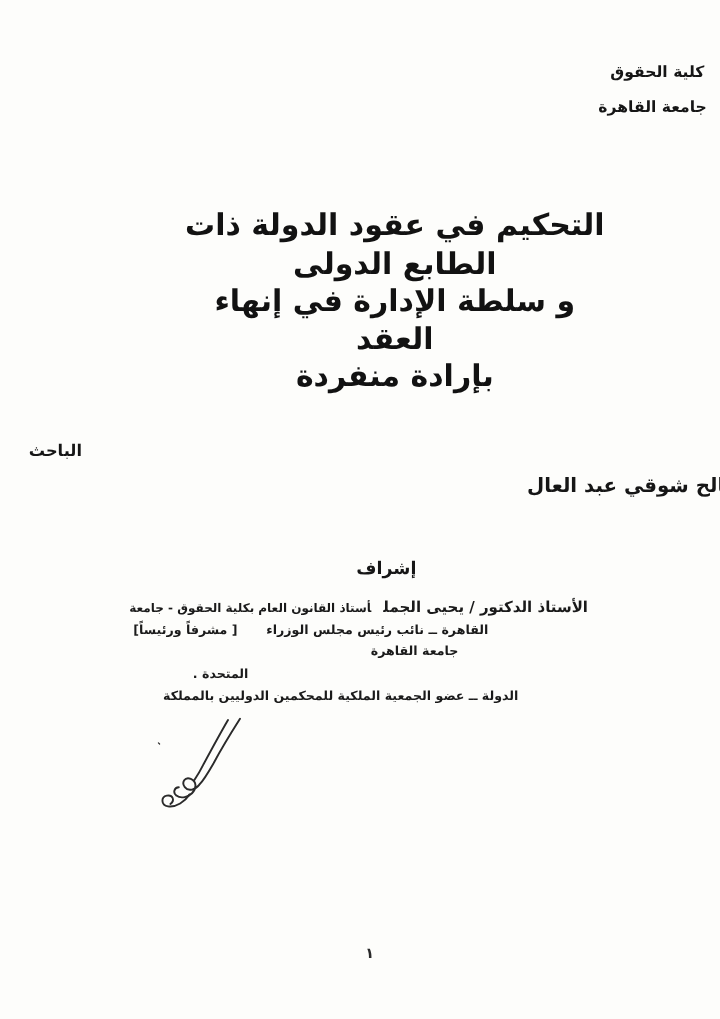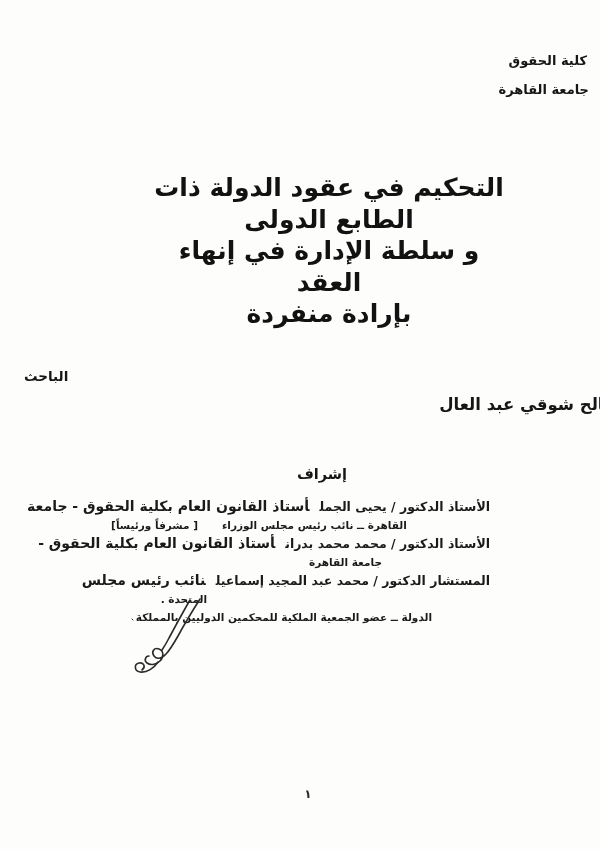--- a/index.html
+++ b/index.html
@@ -46,21 +46,21 @@
     direction:rtl; text-align:center;
     font-weight:bold; font-size:14.5px;
   }
   .supervisors {
     position:absolute; top:497px; right:130px; width:402px;
     direction:rtl; text-align:right;
     font-weight:bold; color:#1a1a1a;
   }
   .sup-line { white-space:nowrap; line-height:18.5px; height:18.5px; font-size:10.5px; }
   .sup-name { font-size:12.5px;text-align:center; }
-  .sup-rest { font-size:14px; margin-right:10px; }
+  .sup-rest { font-size:10px; margin-right:10px; }
   .ind-a { padding-right:60px;text-align:center; }
   .ind-b { padding-right:108px; }
   .ind-c { padding-right:58px; }
   .ind-d { padding-right:283px; }
   .gap-wide { display:inline-block; width:24px; }
 
   
   .signature { position:absolute; left:104px; top:597px; width:86px; height:84px; }
   .signature svg { width:100%; height:100%; }
 
@@ -98,32 +98,26 @@
     <div>
       <div class="sup-line">
         <span class="sup-name">الأستاذ الدكتور / يحيى الجمل</span><span class="sup-rest">أستاذ القانون العام بكلية الحقوق - جامعة</span>
       </div>
       <div class="sup-line ind-a">
         <span>القاهرة ــ نائب رئيس مجلس الوزراء</span><span class="gap-wide"></span><span>[ مشرفاً ورئيساً]</span>
       </div>
     </div>
 
     <div>
-      <div class="sup-line">
-        <span class="sup-name">الأستاذ الدكتور / محمد محمد بدران</span><span class="sup-rest">أستاذ القانون العام بكلية الحقوق -</span>
-      </div>
       <div class="sup-line ind-b">
         <span>جامعة القاهرة</span>
       </div>
     </div>
 
     <div>
-      <div class="sup-line">
-        <span class="sup-name">المستشار الدكتور / محمد عبد المجيد إسماعيل</span><span class="sup-rest">نائب رئيس مجلس</span>
-      </div>
       <div class="sup-line ind-d">
         <span>المتحدة .</span>
       </div>
       <div class="sup-line ind-c">
         <span>الدولة ــ عضو الجمعية الملكية للمحكمين الدوليين بالمملكة</span>
       </div>
     </div>
 
   </div>
 

